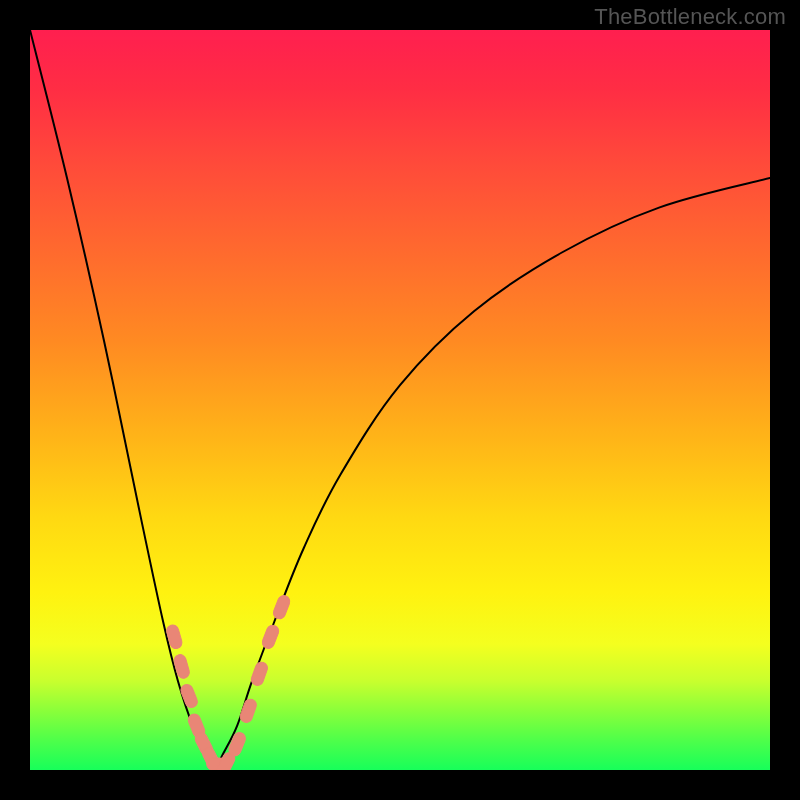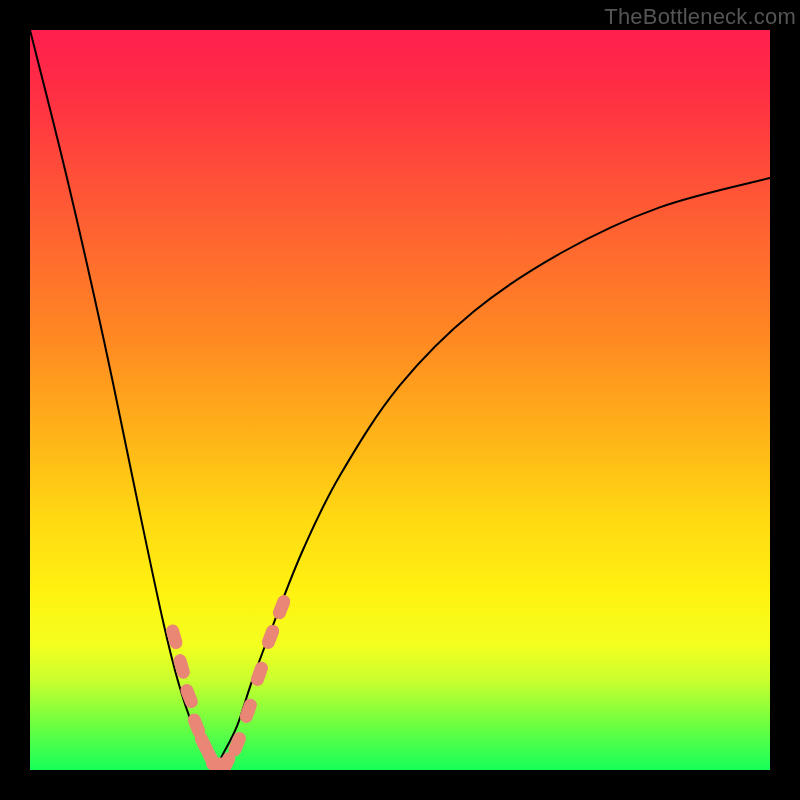--- a/index.html
+++ b/index.html
@@ -13,21 +13,21 @@
   }
   .frame {
     position: relative;
     width: 800px;
     height: 800px;
     background: #000;
   }
   .watermark {
     position: absolute;
     top: 4px;
-    right: 4px;
+    right: 14px;
     color: #555;
     font-size: 22px;
     font-weight: 400;
     letter-spacing: 0.2px;
     z-index: 5;
   }
   .plot {
     position: absolute;
     left: 30px;
     top: 30px;

